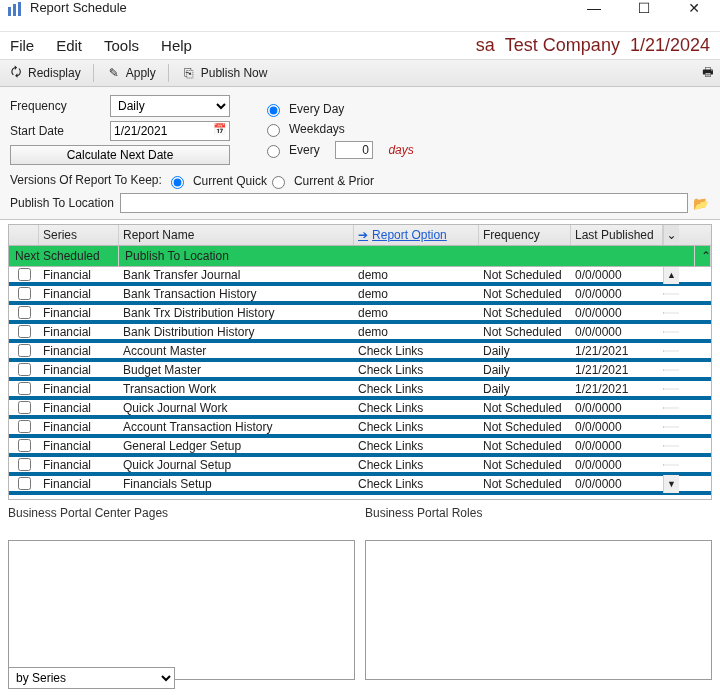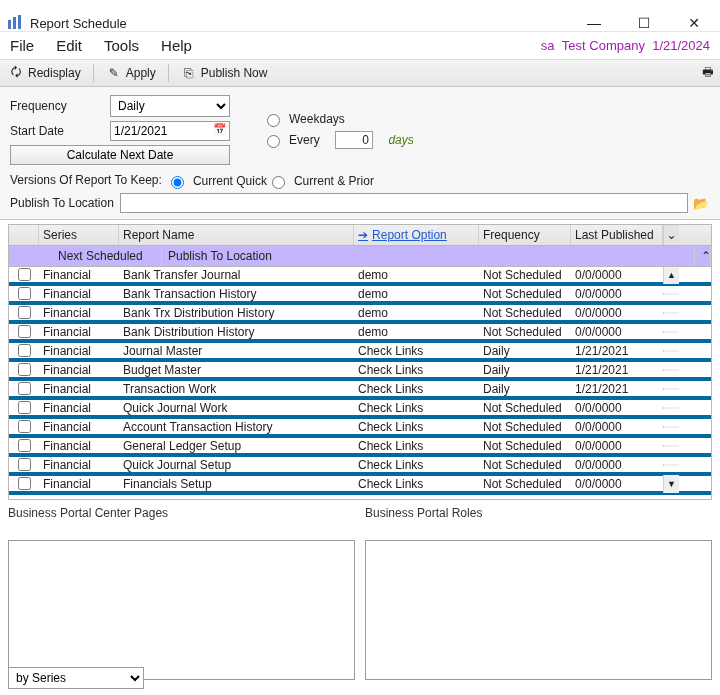--- a/index.html
+++ b/index.html
@@ -1,78 +1,78 @@
 <!DOCTYPE html>
 <html><head>
 <meta charset="utf-8">
 <style>
   * { box-sizing: border-box; font-family: "Segoe UI", Tahoma, sans-serif; }
   body { margin: 0; background:#fff; width:720px; height:695px; overflow:hidden; color:#222; font-size:12px; }
   
-  .titlebar { display:flex; align-items:flex-end; height:32px; padding:0 6px; background:#fff; border-bottom:1px solid #e5e5e5;}
+  .titlebar { display:flex; align-items:flex-start; height:32px; padding:0 6px; background:#fff; border-bottom:1px solid #e5e5e5;}
   .titlebar .icon { width:18px; height:18px; margin-right:6px; display:flex; align-items:center; justify-content:center;}
   .titlebar .title { font-size:13px; }
   .winbtns { margin-left:auto; display:flex; gap:22px; padding-right:6px;}
   .winbtn { width:28px; text-align:center; font-size:14px; color:#222; cursor:default;}
   
   .menubar { display:flex; align-items:center; height:28px; background:#fff; padding:0 10px; font-size:15px; border-bottom:1px solid #dcdcdc;}
   .menubar .item { margin-right:22px; }
-  .menubar .right { margin-left:auto; color:#a21caf; font-size:13px;}
+  .menubar .right { margin-left:auto; color:#7f1d1d; font-size:18px;}
   
   .toolbar { display:flex; align-items:center; height:27px; background:linear-gradient(#f3f3f3,#e7e7e7); border-bottom:1px solid #c7c7c7; padding:0 4px; gap:6px; font-size:12px;}
   .tbtn { display:flex; align-items:center; gap:4px; padding:2px 4px; border-radius:2px;}
   .vsep { width:1px; height:18px; background:#c3c3c3; margin:0 2px;}
   .tinyicon { width:16px; height:16px; display:inline-flex; align-items:center; justify-content:center;}
   .prnicon { margin-left:auto; }
   
   .panel { padding:8px 10px 6px; background:#f7f7f7; border-bottom:1px solid #c7c7c7;}
   .panel-row { display:flex; align-items:center; gap:10px;}
   .formgrid { display:grid; grid-template-columns:100px 120px; row-gap:4px; align-items:center;}
   .formgrid label { font-size:12px;}
   select, input[type=text] { font-size:12px; border:1px solid #9b9b9b; padding:2px 3px; background:#fff;}
   .date-wrap { position:relative; }
   .date-wrap input { width:100%; padding-right:20px;}
   .date-wrap .cal { position:absolute; right:3px; top:2px; font-size:11px; color:#555;}
   .btn { border:1px solid #9b9b9b; background:linear-gradient(#fcfcfc,#e8e8e8); padding:2px 16px; font-size:12px;}
   .radio-col { margin-left:22px; display:flex; flex-direction:column; gap:4px; }
   .radio-row { display:flex; align-items:center; gap:6px; font-size:12px;}
   .numbox { width:38px; text-align:right; border:1px solid #9b9b9b; padding:1px 3px; background:#fff;}
-  .unit { font-style:italic; color:#4d7c0f;}
+  .unit { font-style:italic; color:#b91c1c;}
   .versions { margin-top:8px; display:flex; align-items:flex-start; gap:0; font-size:12px;}
   .versions .vlbl { margin-right:4px;}
   .publoc { margin-top:4px; display:flex; align-items:center; gap:6px; font-size:12px;}
   .publoc input { flex:1; }
   .folder-ico { font-size:13px; color:#caa641;}
   
   .grid { border:1px solid #b8b8b8; margin:4px 8px 4px; }
   .ghead { display:grid; grid-template-columns:30px 80px 235px 125px 92px 92px 16px;
            background:linear-gradient(#f0f0f0,#e3e3e3); border-bottom:1px solid #b8b8b8; font-size:12px;}
   .ghead .gh { padding:3px 4px; border-right:1px solid #cfcfcf; display:flex; align-items:center; gap:4px;}
   .ghead .gh.link { color:#1b5cd6; text-decoration:underline; }
   .ghead .gh.center{ justify-content:center;}
   .ghead .corner { display:flex; align-items:center; justify-content:center; background:#e3e3e3; border-left:1px solid #cfcfcf;}
-  .gsub { display:grid; grid-template-columns:110px 1fr 16px; background:#c4b5fd; border-bottom:1px solid #b8b8b8; font-size:12px;padding-left:43px;}
+  .gsub { display:grid; grid-template-columns:110px 1fr 16px; background:#22c55e; border-bottom:1px solid #b8b8b8; font-size:12px;}
   .gsub div { padding:3px 6px; border-right:1px solid #cfcfcf;}
   .gsub .corner { text-align:center;}
   .gbody-wrap { position:relative; height:232px; overflow:hidden;}
   .gbody { }
   .grow { display:grid; grid-template-columns:30px 80px 235px 125px 92px 92px 16px;
           border-bottom:4px solid #0369a1; font-size:12px; height:19px; align-items:center;}
   .grow > div { padding:1px 4px; overflow:hidden; white-space:nowrap; text-overflow:ellipsis;}
   .grow .chk { display:flex; justify-content:center; }
   .vscroll { width:16px; background:#efefef; border-left:1px solid #cfcfcf;}
   .vscroll .up, .vscroll .dn { height:16px; display:flex; align-items:center; justify-content:center; font-size:9px;}
   
   .bottomarea { display:flex; gap:10px; padding:2px 8px 4px;}
   .box { flex:1;}
   .box .blabel { font-size:12px; color:#333; margin-bottom:20px;}
   .box .bbody { height:140px; border:1px solid #9b9b9b; background:#fff;}
   
   .footer { position:absolute; bottom:6px; left:8px;}
-  .footer select { width:136px;}
+  .footer select { width:167px;}
 </style>
 </head>
 <body>
 
 <div class="titlebar">
   <span class="icon">
     <svg width="16" height="16">
         <rect x="1" y="6" width="3" height="9" fill="#4a7bc8"></rect>
         <rect x="6" y="3" width="3" height="12" fill="#4a7bc8"></rect>
         <rect x="11" y="1" width="3" height="14" fill="#4a7bc8"></rect>
@@ -121,20 +121,24 @@
       <select><option>Daily</option></select>
       <label>Start Date</label>
       <div class="date-wrap">
         <input type="text" value="1/21/2021" style="">
         <span class="cal">📅</span>
       </div>
       <button class="btn" style="grid-column:1 / span 2;">Calculate Next Date</button>
     </div>
     <div class="radio-col">
       <label class="radio-row">
+          <input type="radio" name="rec" checked="" style="">
+          <span>Every Day</span>
+        </label>
+      <label class="radio-row">
           <input type="radio" name="rec" style="">
           <span>Weekdays</span>
         </label>
       <label class="radio-row"><input type="radio" name="rec" style=""><span>Every</span>&nbsp;<span class="numbox">0</span>&nbsp;<span class="unit">days</span></label>
     </div>
   </div>
 
   <div class="versions">
     <span class="vlbl">Versions Of Report To Keep:</span>
     <label class="radio-row">
@@ -226,21 +230,21 @@
           <div>demo</div>
           <div>Not Scheduled</div>
           <div>0/0/0000</div>
           <div class="vscroll"></div>
         </div>
         <div class="grow">
           <div class="chk">
             <input type="checkbox" style="">
           </div>
           <div>Financial</div>
-          <div>Journal Master</div>
+          <div>Account Master</div>
           <div>Check Links</div>
           <div>Daily</div>
           <div>1/21/2021</div>
           <div class="vscroll"></div>
         </div>
         <div class="grow">
           <div class="chk">
             <input type="checkbox" style="">
           </div>
           <div>Financial</div>

